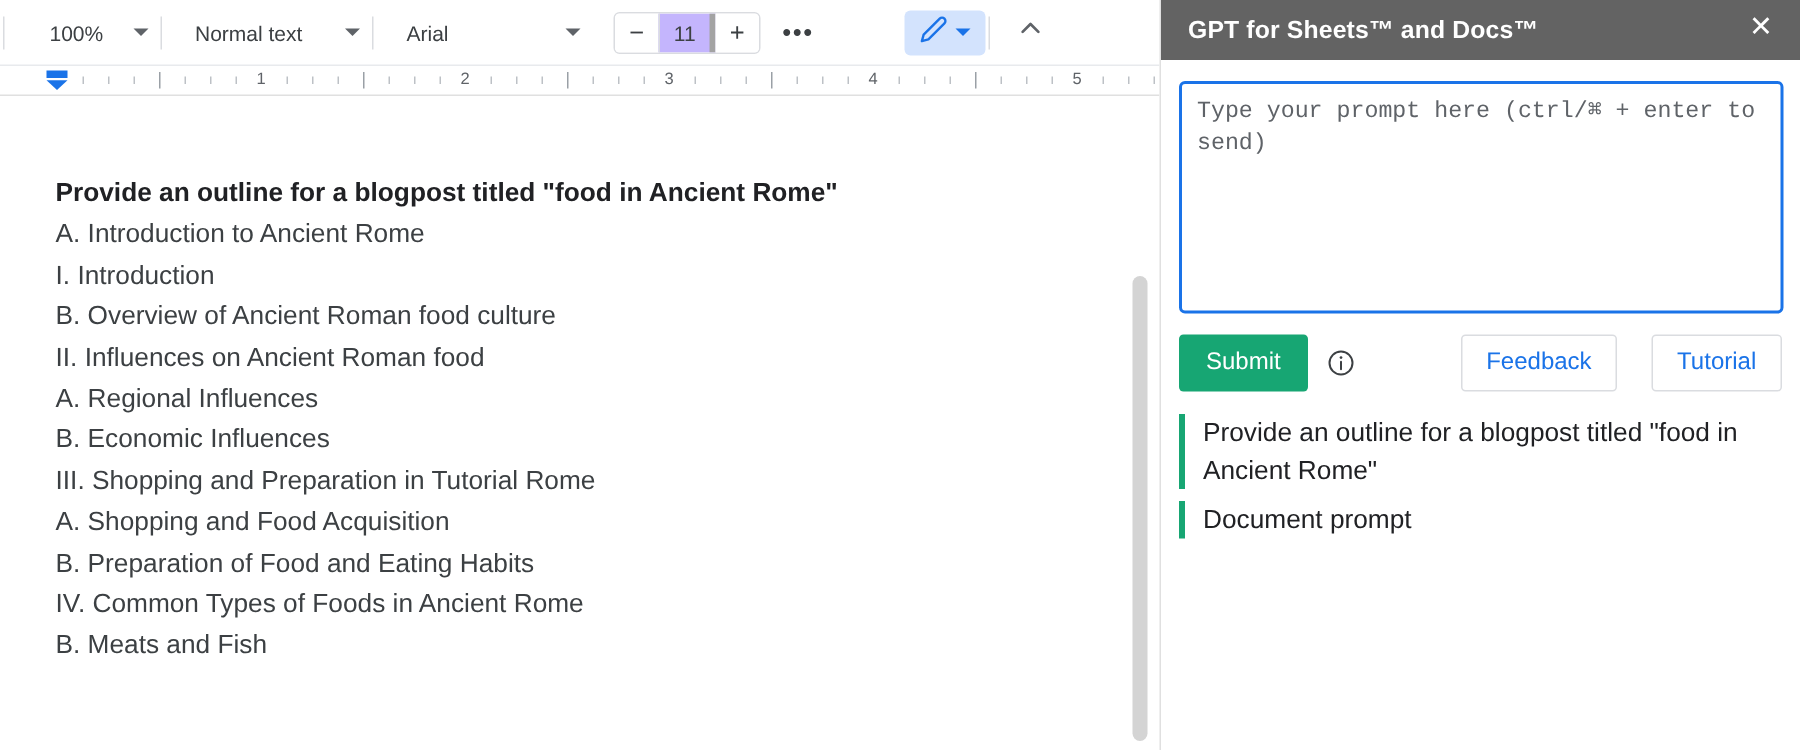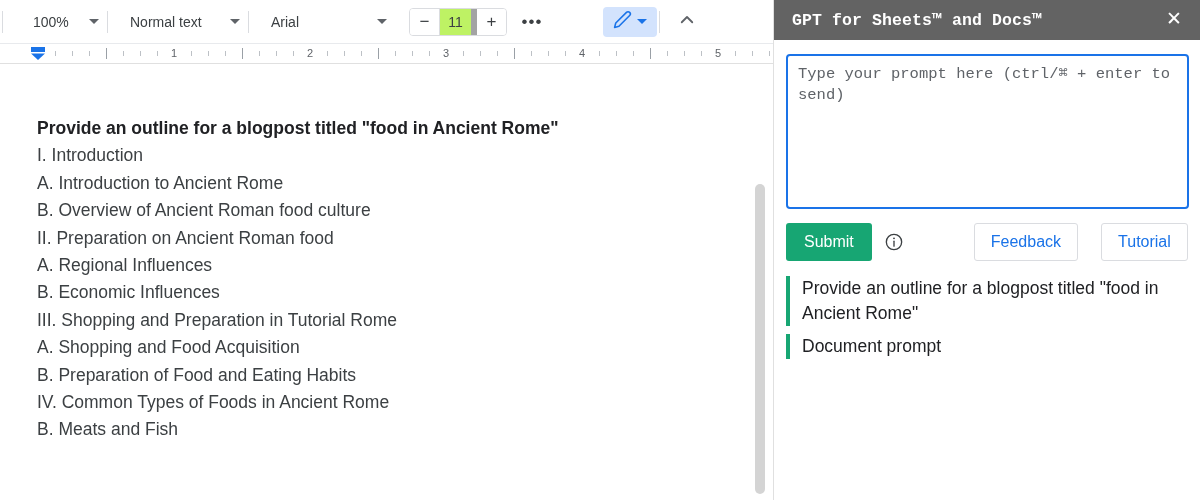--- a/index.html
+++ b/index.html
@@ -54,22 +54,22 @@
   }
   .fs-btn {
     width: 29px; height: 100%; display: flex;
     align-items: center; justify-content: center;
     cursor: pointer; color: #3c4043; font-size: 17px;
     background: #fff;
   }
   #fs-value {
     width: 38px; height: 100%; display: flex;
     align-items: center; justify-content: center;
-    border-left: 1px solid #dadce0; border-right: 6px solid #a3a3a3;
-    font-size: 14px; color: #3c4043; background: #bef264;
+    border-left: 1px solid #dadce0; border-right: 4px solid #a3a3a3;
+    font-size: 14px; color: #3c4043; background: #c4b5fd;
     cursor: text;
   }
   #more-btn {
     margin-left: 10px; width: 30px; height: 30px;
     display: flex; align-items: center; justify-content: center;
     border-radius: 4px; cursor: pointer;
     color: #3c4043; font-size: 17px; letter-spacing: 1px;
   }
   #edit-mode-btn {
     margin-left: 56px; height: 30px; min-width: 54px;
@@ -145,21 +145,20 @@
   }
   #panel-header {
     height: 40px; background: #636363;
     display: flex; align-items: center;
     justify-content: space-between;
     padding: 0 14px 0 18px;
   }
   #panel-title {
     color: #ffffff; font-size: 16.5px; font-weight: bold;
     letter-spacing: 0.1px;
-    font-family: Liberation Mono, monospace;
   }
   #panel-close {
     color: #ffffff; font-size: 19px; cursor: pointer;
     width: 24px; height: 24px; line-height: 22px; text-align: center;
     font-weight: 500;
   }
   #panel-body { padding: 14px 12px 0 12px; }
 
   #prompt-input {
     width: 403px; height: 155px;
@@ -312,24 +311,24 @@
         <div class="ruler-num" style="left: 174px;">1</div>
         <div class="ruler-num" style="left: 310px;">2</div>
         <div class="ruler-num" style="left: 446px;">3</div>
         <div class="ruler-num" style="left: 582px;">4</div>
         <div class="ruler-num" style="left: 718px;">5</div>
       </div>
 
     <div id="page">
       <div id="doc-text">
           <div class="line heading">Provide an outline for a blogpost titled "food in Ancient Rome"</div>
+          <div class="line">A. Introduction to Ancient Rome</div>
           <div class="line">I. Introduction</div>
-          <div class="line">A. Introduction to Ancient Rome</div>
           <div class="line">B. Overview of Ancient Roman food culture</div>
-          <div class="line">II. Preparation on Ancient Roman food</div>
+          <div class="line">II. Influences on Ancient Roman food</div>
           <div class="line">A. Regional Influences</div>
           <div class="line">B. Economic Influences</div>
           <div class="line">III. Shopping and Preparation in Tutorial Rome</div>
           <div class="line">A. Shopping and Food Acquisition</div>
           <div class="line">B. Preparation of Food and Eating Habits</div>
           <div class="line">IV. Common Types of Foods in Ancient Rome</div>
           <div class="line">B. Meats and Fish</div>
         </div>
       <div id="doc-scrollbar"></div>
     </div>

